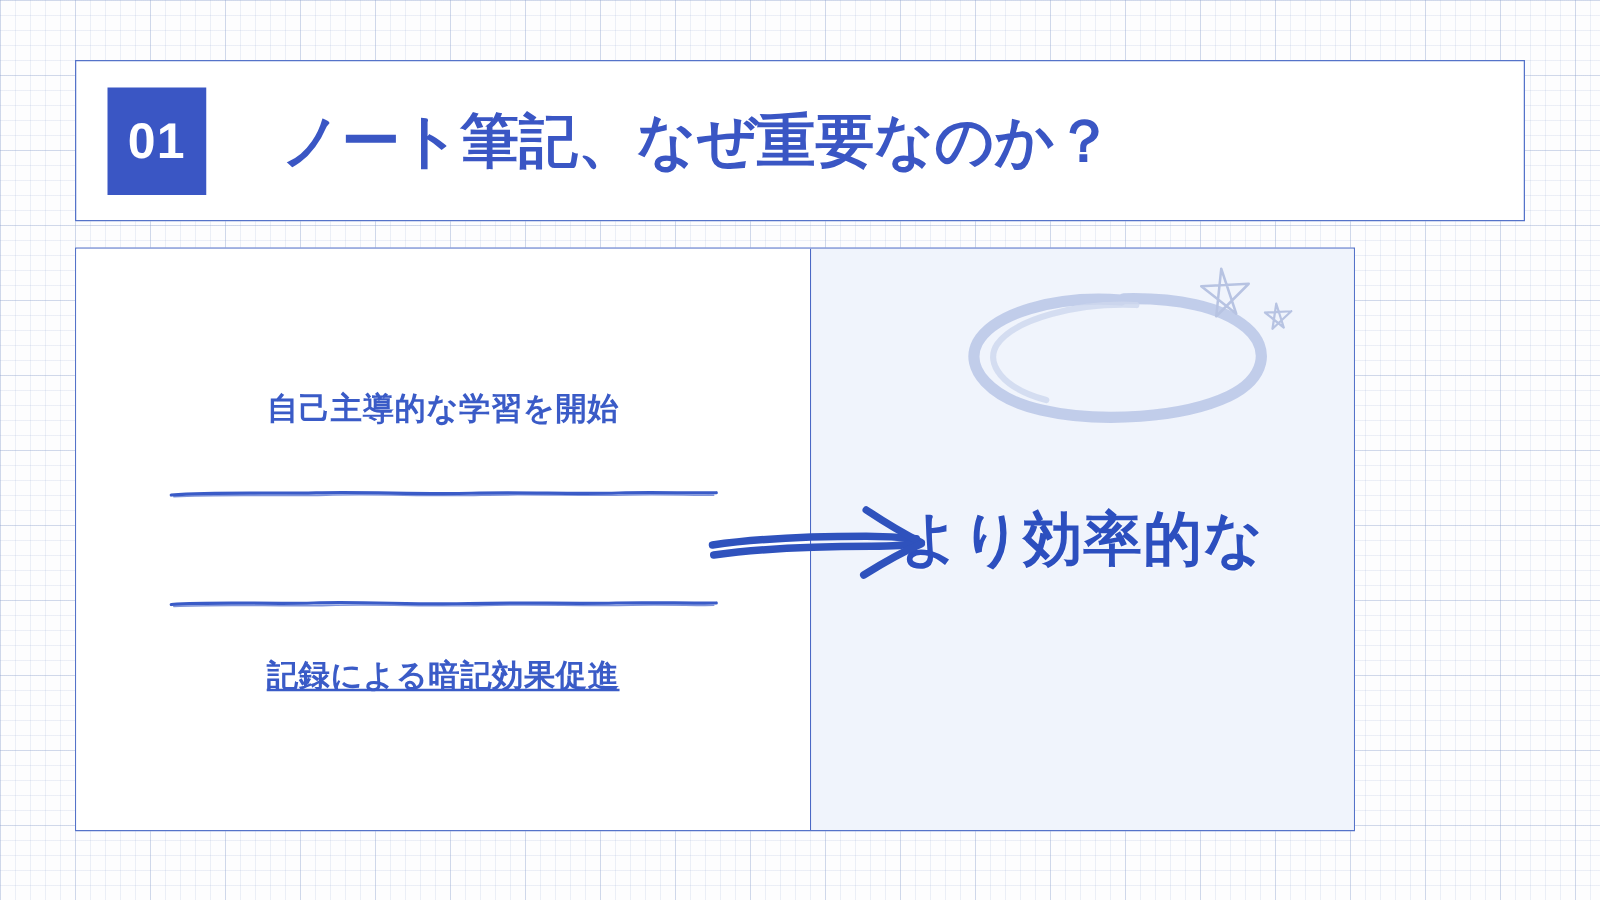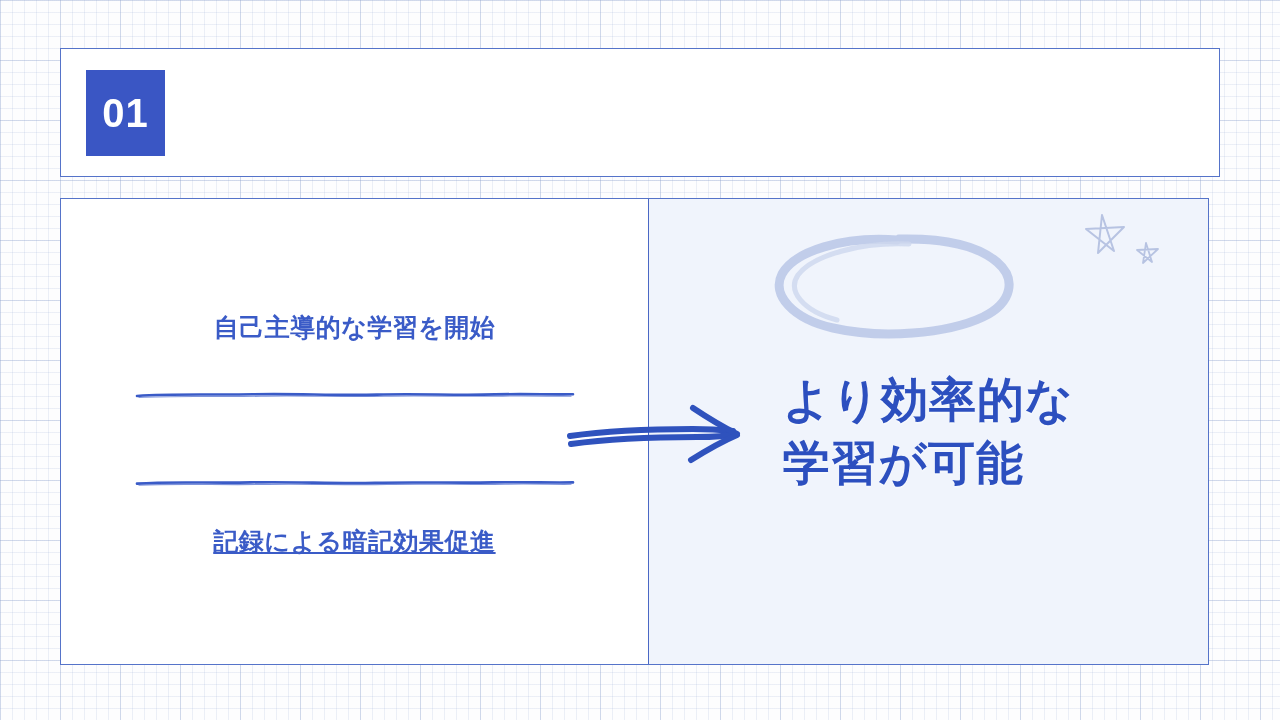--- a/index.html
+++ b/index.html
@@ -39,21 +39,21 @@
     line-height:1;
   }
   #title-text{
     margin-left:36px;
     color:#3a56c4;
     font-size:47px;font-weight:bold;letter-spacing:0px;
     white-space:nowrap;line-height:1.1;
   }
   
   #content-box{
-    position:absolute;left:60px;top:198px;width:1149px;height:467px;
+    position:absolute;left:60px;top:198px;width:1024px;height:467px;
     box-sizing:border-box;
     border:1.6px solid #5573c9;
     background:#ffffff;
     display:flex;
   }
   #left-panel{
     width:587px;flex:0 0 auto;background:#ffffff;
     position:relative;
     display:flex;flex-direction:column;justify-content:center;
     border-right:1.6px solid #4a68c5;
@@ -100,20 +100,21 @@
 </style>
 </head>
 <body>
 
 <div id="grid-bg"></div>
 
 <div id="title-box">
   <div id="number-badge">
     <span>01</span>
   </div>
+  <div id="title-text">ノート筆記、なぜ重要なのか？</div>
 </div>
 
 <div id="content-box">
 
   <div id="left-panel">
 
     <div class="list-item item-1">自己主導的な学習を開始</div>
 
     <div class="sp-top"></div>
     <div class="divider-wrap">
@@ -144,21 +145,20 @@
       <path d="M140,13 C92,11 44,24 29,44 C18,60 34,80 68,89" fill="none" stroke="#cdd7ee" stroke-width="5" stroke-linecap="round" opacity=".8"></path>
     </svg>
 
     <svg id="sparkles" viewBox="0 0 100 85">
       <path d="M22,8 L34,44 M34,44 L6,22 M6,22 L44,20 M44,20 L18,46 M18,46 L22,8" fill="none" stroke="#b7c3e2" stroke-width="2" stroke-linecap="round" stroke-linejoin="round"></path>
       <path d="M66,36 L72,55 M72,55 L57,43 M57,43 L78,42 M78,42 L63,56 M63,56 L66,36" fill="none" stroke="#b7c3e2" stroke-width="1.8" stroke-linecap="round" stroke-linejoin="round"></path>
     </svg>
 
     <div id="right-text">
       <div>より効率的な</div>
-      <div>学習が可能</div>
     </div>
   </div>
 </div>
 
 <svg id="arrow-annotation" viewBox="0 0 190 66">
   <path d="M5,38 C40,33 80,31 128,31 C145,31 158,32 168,33" fill="none" stroke="#2f52bd" stroke-width="6" stroke-linecap="round"></path>
   <path d="M6,46 C42,41 84,39 132,39 C150,39 162,38 170,36" fill="none" stroke="#2f52bd" stroke-width="6" stroke-linecap="round"></path>
   <path d="M128,10 C143,20 158,29 172,36" fill="none" stroke="#2f52bd" stroke-width="6" stroke-linecap="round"></path>
   <path d="M126,62 C142,52 158,43 172,37" fill="none" stroke="#2f52bd" stroke-width="6" stroke-linecap="round"></path>
 </svg>

